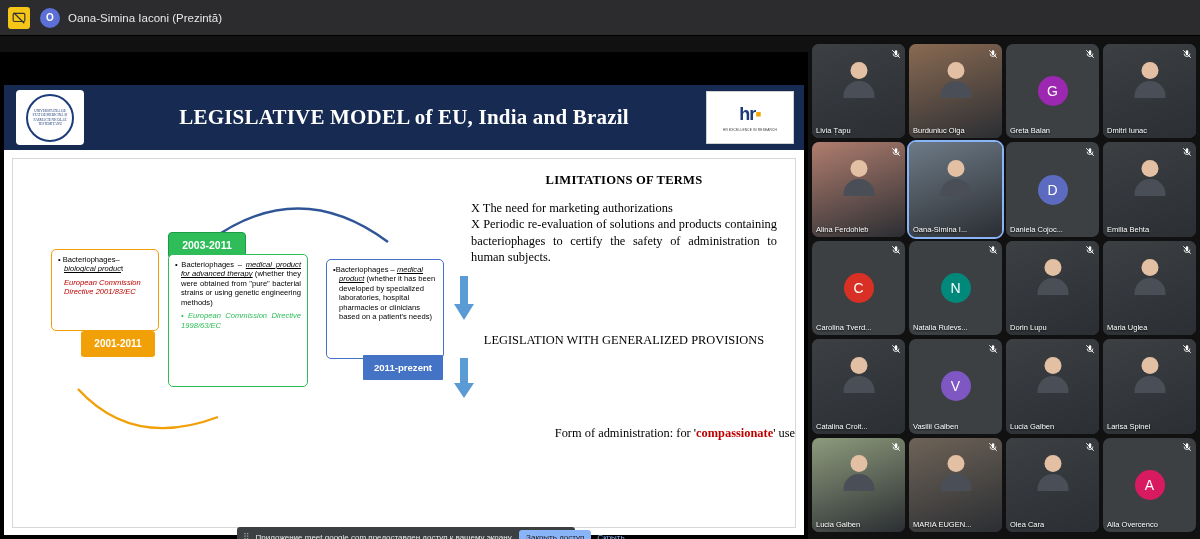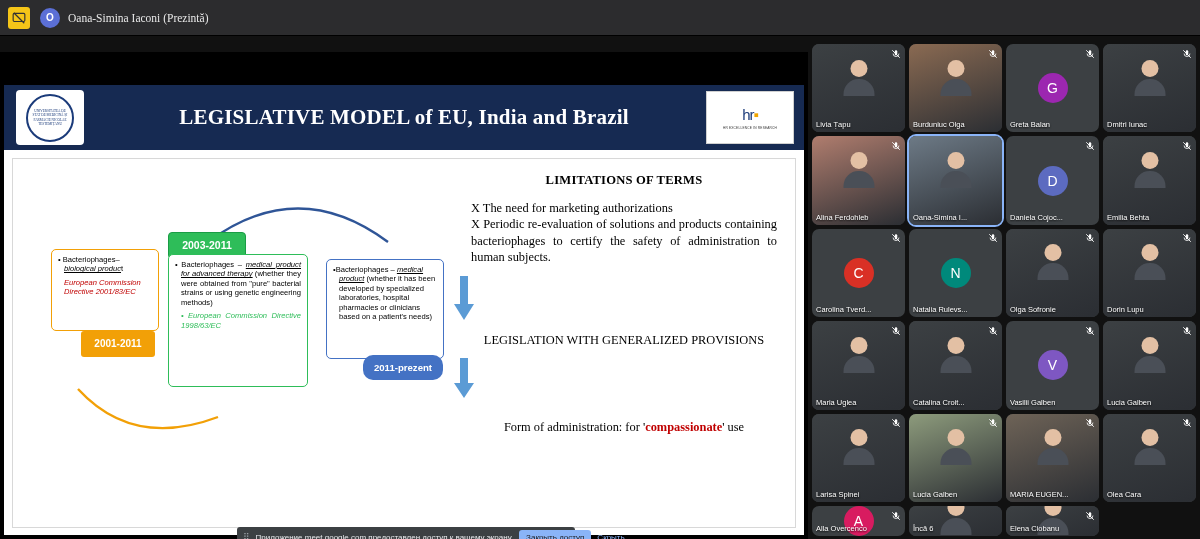--- a/index.html
+++ b/index.html
@@ -20,21 +20,21 @@
   .tb-icon-yellow {
     width: 22px; height: 22px; background: #f5c518; border-radius: 3px;
     display: flex; align-items: center; justify-content: center; margin-right: 10px;
   }
   .tb-icon-yellow svg { display:block; }
   .tb-avatar {
     width: 20px; height: 20px; border-radius: 50%; background: #5b6fd6;
     color: #fff; font-size: 10px; display: flex; align-items: center;
     justify-content: center; margin-right: 8px; font-weight: bold;
   }
-  .tb-title { color: #e8e8e8; font-size: 11.5px; white-space: nowrap; font-family: Liberation Serif, serif; }
+  .tb-title { color: #e8e8e8; font-size: 11.5px; white-space: nowrap; }
 
   
   .share-area {
     position: absolute; left: 0; top: 52px; width: 808px; height: 503px;
     background: #000;
   }
   .share-black-top { position:absolute; left:0; top:0; width:808px; height:33px; background:#000; }
   .slide {
     position: absolute; left: 4px; top: 33px; width: 800px; height: 450px;
     background: #fff;
@@ -56,21 +56,21 @@
     width: 48px; height: 48px; border-radius: 50%; border: 2px solid #1b3b7a;
     display:flex; align-items:center; justify-content:center; flex-direction:column;
     font-size: 3.4px; color:#1b3b7a; text-align:center; line-height:1.25; padding:3px;
     font-family: "Liberation Serif", serif;
   }
   .logo-right {
     position: absolute; right: 10px; top: 6px; width: 88px; height: 53px;
     background: #fff; border: 1px solid #d0d0d0; display:flex; flex-direction:column;
     align-items:center; justify-content:center;
   }
-  .hr-logo { font-size: 15px; font-weight: normal; color:#1b3b7a; font-family:"Liberation Sans", sans-serif; letter-spacing:-1px;}
+  .hr-logo { font-size: 18px; font-weight: bold; color:#1b3b7a; font-family:"Liberation Sans", sans-serif; letter-spacing:-1px;}
   .hr-logo span.dot { color:#f0a500; }
   .hr-sub { font-size: 3.2px; color:#333; margin-top:3px; letter-spacing:.2px; }
 
   
   .slide-body {
     position: relative; margin: 8px; height: 370px;
     border: 1.5px solid #d8d8d8; background: #fff;
   }
   .left-panel { position:absolute; left:0; top:0; width: 440px; height: 100%; }
   .right-panel { position:absolute; left:440px; top:0; right:0; height:100%; }
@@ -82,21 +82,21 @@
     border: 1.5px solid #1a9c45; border-radius: 4px; color:#fff; font-weight:bold;
     font-size: 10.5px; display:flex; align-items:center; justify-content:center;
   }
   .box-orange {
     left: 68px; top: 172px; width: 74px; height: 26px; background:#f2a007;
     border-radius: 3px; color:#fff; font-weight:bold; font-size:10px;
     display:flex; align-items:center; justify-content:center;
   }
   .box-blue-small {
     left: 350px; top: 196px; width: 80px; height: 25px; background:#4472c4;
-    border-radius: 10px; color:#fff; font-weight:bold; font-size:9.6px;
+    border-radius: 1px; color:#fff; font-weight:bold; font-size:9.6px;
     display:flex; align-items:center; justify-content:center;
   }
   .box-orange-card {
     left: 38px; top: 90px; width: 108px; height: 82px;
     border: 1.5px solid #f2a007; border-radius: 5px; background:#fff;
   }
   .box-green-card {
     left: 155px; top: 95px; width: 140px; height: 133px;
     border: 1.5px solid #2ebd59; border-radius: 5px; background:#fff;
   }
@@ -122,22 +122,22 @@
   .lim-text {
     margin: 12px 18px 0 18px; font-family:"Liberation Serif", serif;
     font-size: 12.4px; line-height: 1.32; text-align: justify;
   }
   .arrow-down { margin: 10px auto 0; width: 22px; }
   .gen-text {
     text-align:center; font-family:"Liberation Serif", serif; font-size: 12.4px;
     margin-top: 6px; line-height:1.3;
   }
   .form-text {
-    text-align:center; font-family:"Liberation Serif", serif; font-size: 12.4px;
-    margin-top: 16px;
+    text-align:right; font-family:"Liberation Serif", serif; font-size: 12.4px;
+    margin-top: 22px;
   }
   .compassionate { color:#c00000; font-weight:bold; }
 
   
   .share-notif {
     position:absolute; left: 237px; bottom: 8px; width: 338px; height: 20px;
     background: #3c4043; border-radius: 3px; display:flex; align-items:center;
     padding: 0 6px; gap: 6px;
   }
   .share-notif-txt { color:#e8eaed; font-size: 8px; white-space: nowrap; flex:1; }
@@ -410,36 +410,20 @@
             <div class="body"></div>
           </div>
         </div>
         <div class="mic">
           <svg width="10" height="10" viewBox="0 0 24 24">
             <path d="M12 3a3 3 0 0 1 3 3v6a3 3 0 0 1-6 0V6a3 3 0 0 1 3-3z" fill="#fff"></path>
             <path d="M5 11a7 7 0 0 0 14 0" stroke="#fff" stroke-width="2" fill="none"></path>
             <line x1="3" y1="3" x2="21" y2="21" stroke="#fff" stroke-width="2.2"></line>
           </svg>
         </div>
-        <div class="name">Olga Sofronie</div>
-      </div>
-      <div class="tile">
-        <div class="photo" style="background: linear-gradient(160deg, rgb(60, 64, 67) 0%, rgb(43, 46, 51) 100%);">
-          <div class="face">
-            <div class="head"></div>
-            <div class="body"></div>
-          </div>
-        </div>
-        <div class="mic">
-          <svg width="10" height="10" viewBox="0 0 24 24">
-            <path d="M12 3a3 3 0 0 1 3 3v6a3 3 0 0 1-6 0V6a3 3 0 0 1 3-3z" fill="#fff"></path>
-            <path d="M5 11a7 7 0 0 0 14 0" stroke="#fff" stroke-width="2" fill="none"></path>
-            <line x1="3" y1="3" x2="21" y2="21" stroke="#fff" stroke-width="2.2"></line>
-          </svg>
-        </div>
         <div class="name">Dorin Lupu</div>
       </div>
       <div class="tile">
         <div class="photo" style="background: linear-gradient(160deg, rgb(60, 64, 67) 0%, rgb(43, 46, 51) 100%);">
           <div class="face">
             <div class="head"></div>
             <div class="body"></div>
           </div>
         </div>
         <div class="mic">

